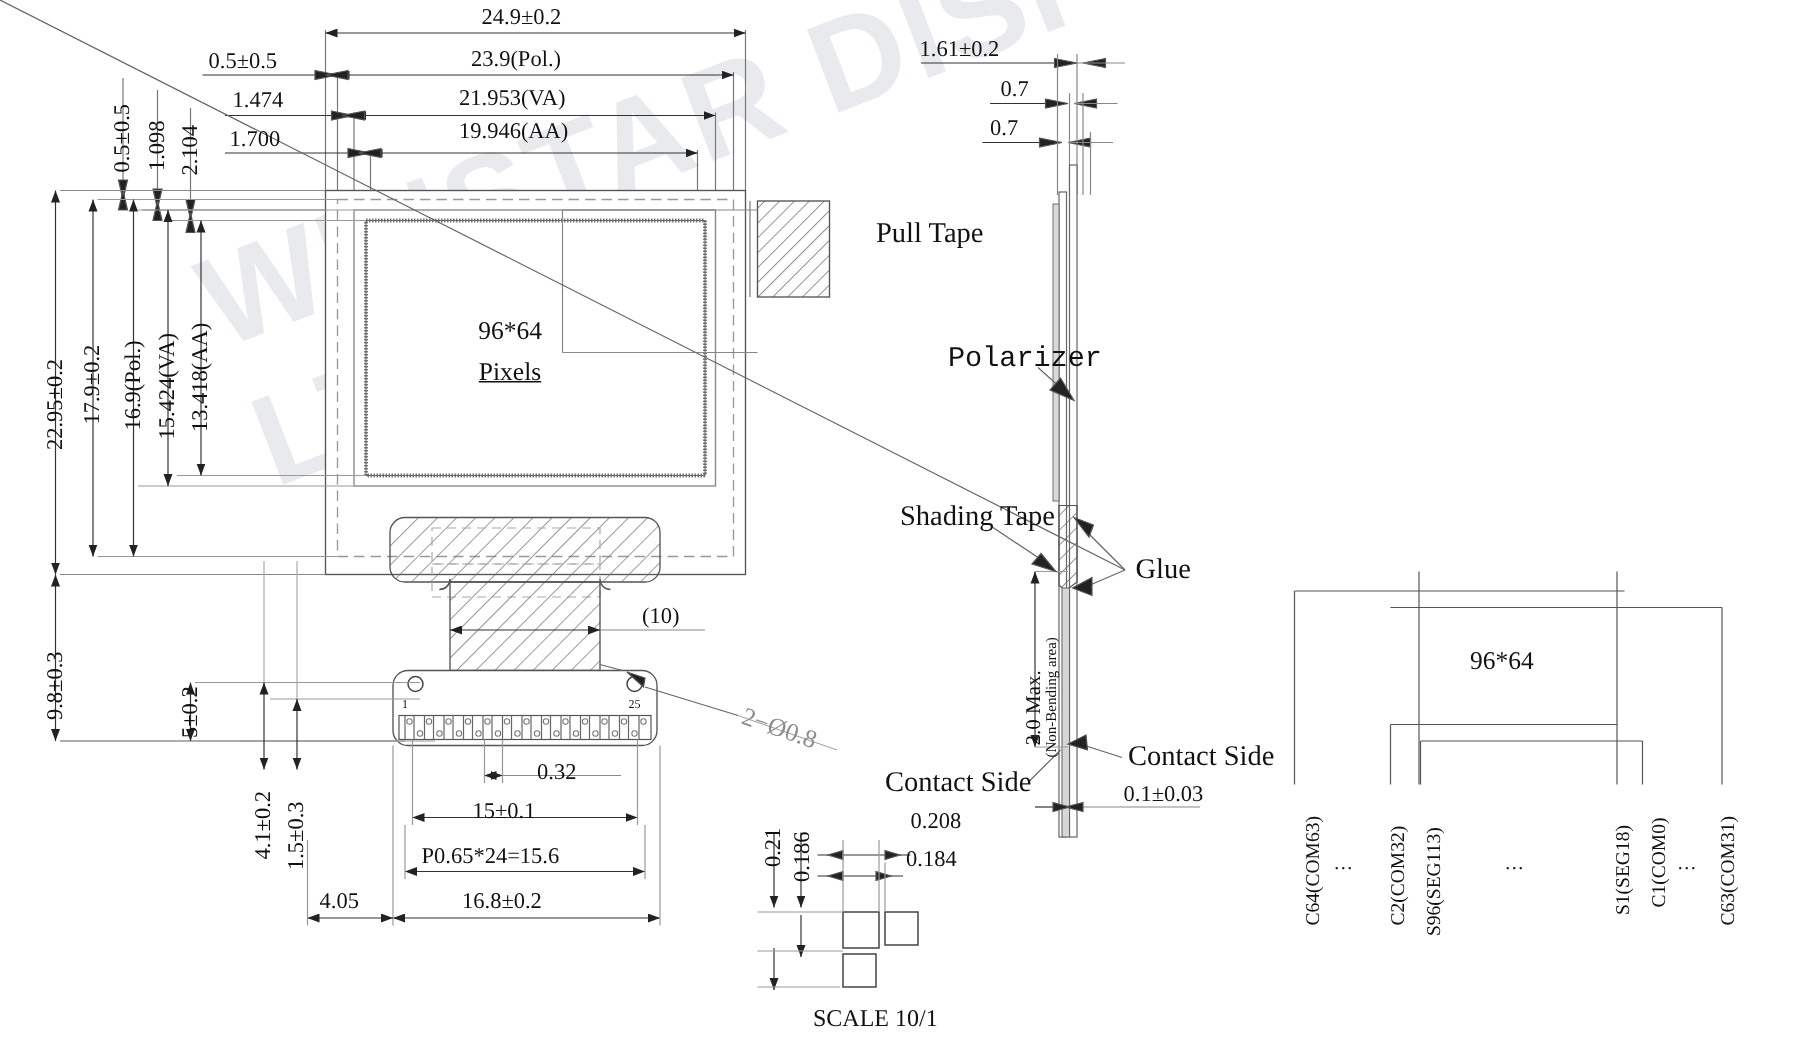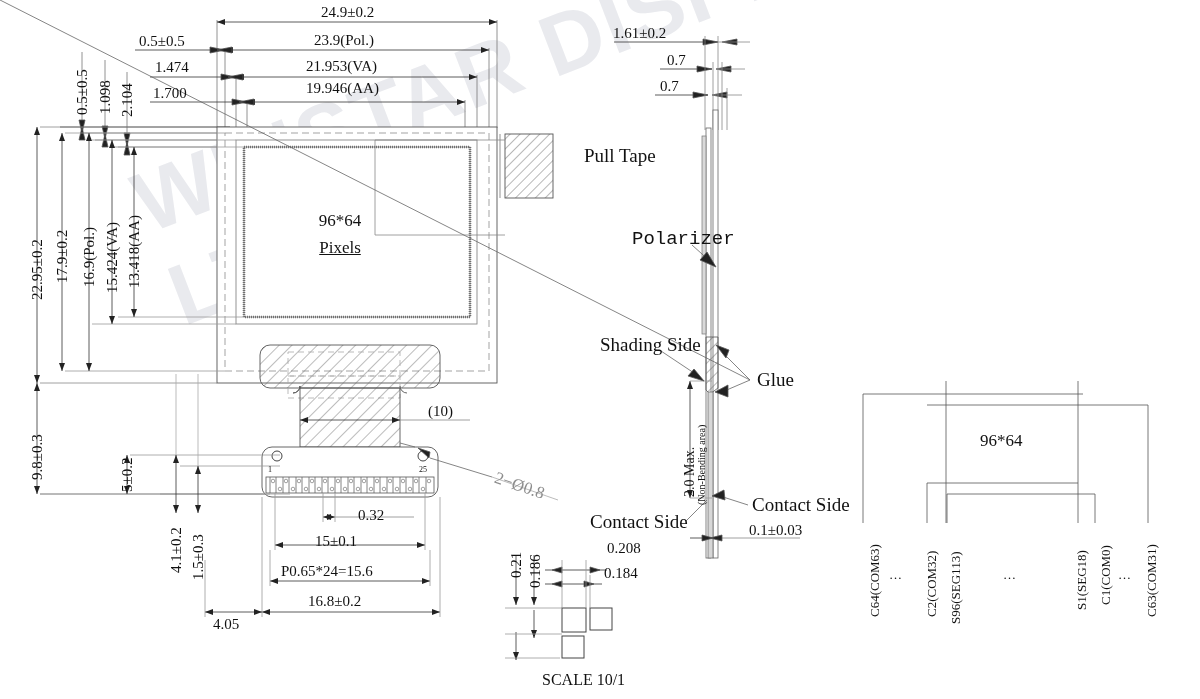--- a/index.html
+++ b/index.html
@@ -339,32 +339,32 @@
   <div class="lbl note" style="left:584px;top:146px;">Pull Tape</div>
 
   <div class="lbl dim vert" style="left:120px;top:492px;">5±0.2</div>
   <div class="lbl dim vert" style="left:169px;top:573px;">4.1±0.2</div>
   <div class="lbl dim vert" style="left:191px;top:580px;">1.5±0.3</div>
   <div class="lbl dim" style="left:428px;top:404px;">(10)</div>
   <div class="lbl dim" style="left:358px;top:508px;">0.32</div>
   <div class="lbl dim" style="left:315px;top:534px;">15±0.1</div>
   <div class="lbl dim" style="left:281px;top:564px;">P0.65*24=15.6</div>
   <div class="lbl dim" style="left:308px;top:594px;">16.8±0.2</div>
-  <div class="lbl dim" style="left:213px;top:617px;">4.05</div>
+  <div class="lbl dim" style="left:213px;top:594px;">4.05</div>
   <div class="lbl dim" style="left:498px;top:469px;color:#8d8d8d;transform:rotate(19deg);transform-origin:0 0;font-size:17px;">2−Ø0.8</div>
 
   <div class="lbl tiny" style="left:268px;top:466px;">1</div>
   <div class="lbl tiny" style="left:419px;top:466px;">25</div>
 
   <div class="lbl dim" style="left:613px;top:26px;">1.61±0.2</div>
   <div class="lbl dim" style="left:667px;top:53px;">0.7</div>
   <div class="lbl dim" style="left:660px;top:79px;">0.7</div>
 
   <div class="lbl note" style="left:632px;top:230px;font-family:Liberation Mono, monospace;">Polarizer</div>
-  <div class="lbl note" style="left:600px;top:335px;">Shading Side</div>
+  <div class="lbl note" style="left:600px;top:335px;">Shading Tape</div>
   <div class="lbl note" style="left:757px;top:370px;text-align:center;">Glue</div>
   <div class="lbl note" style="left:590px;top:512px;">Contact Side</div>
   <div class="lbl note" style="left:752px;top:495px;">Contact Side</div>
 
   <div class="lbl dim-sm vert" style="left:683px;top:497px;font-size:14px;">2.0 Max.</div>
   <div class="lbl vert" style="left:697px;top:505px;font-size:10px;">(Non-Bending area)</div>
   <div class="lbl dim" style="left:749px;top:523px;">0.1±0.03</div>
 
   <div class="lbl dim vert" style="left:509px;top:578px;">0.21</div>
   <div class="lbl dim vert" style="left:528px;top:588px;">0.186</div>

